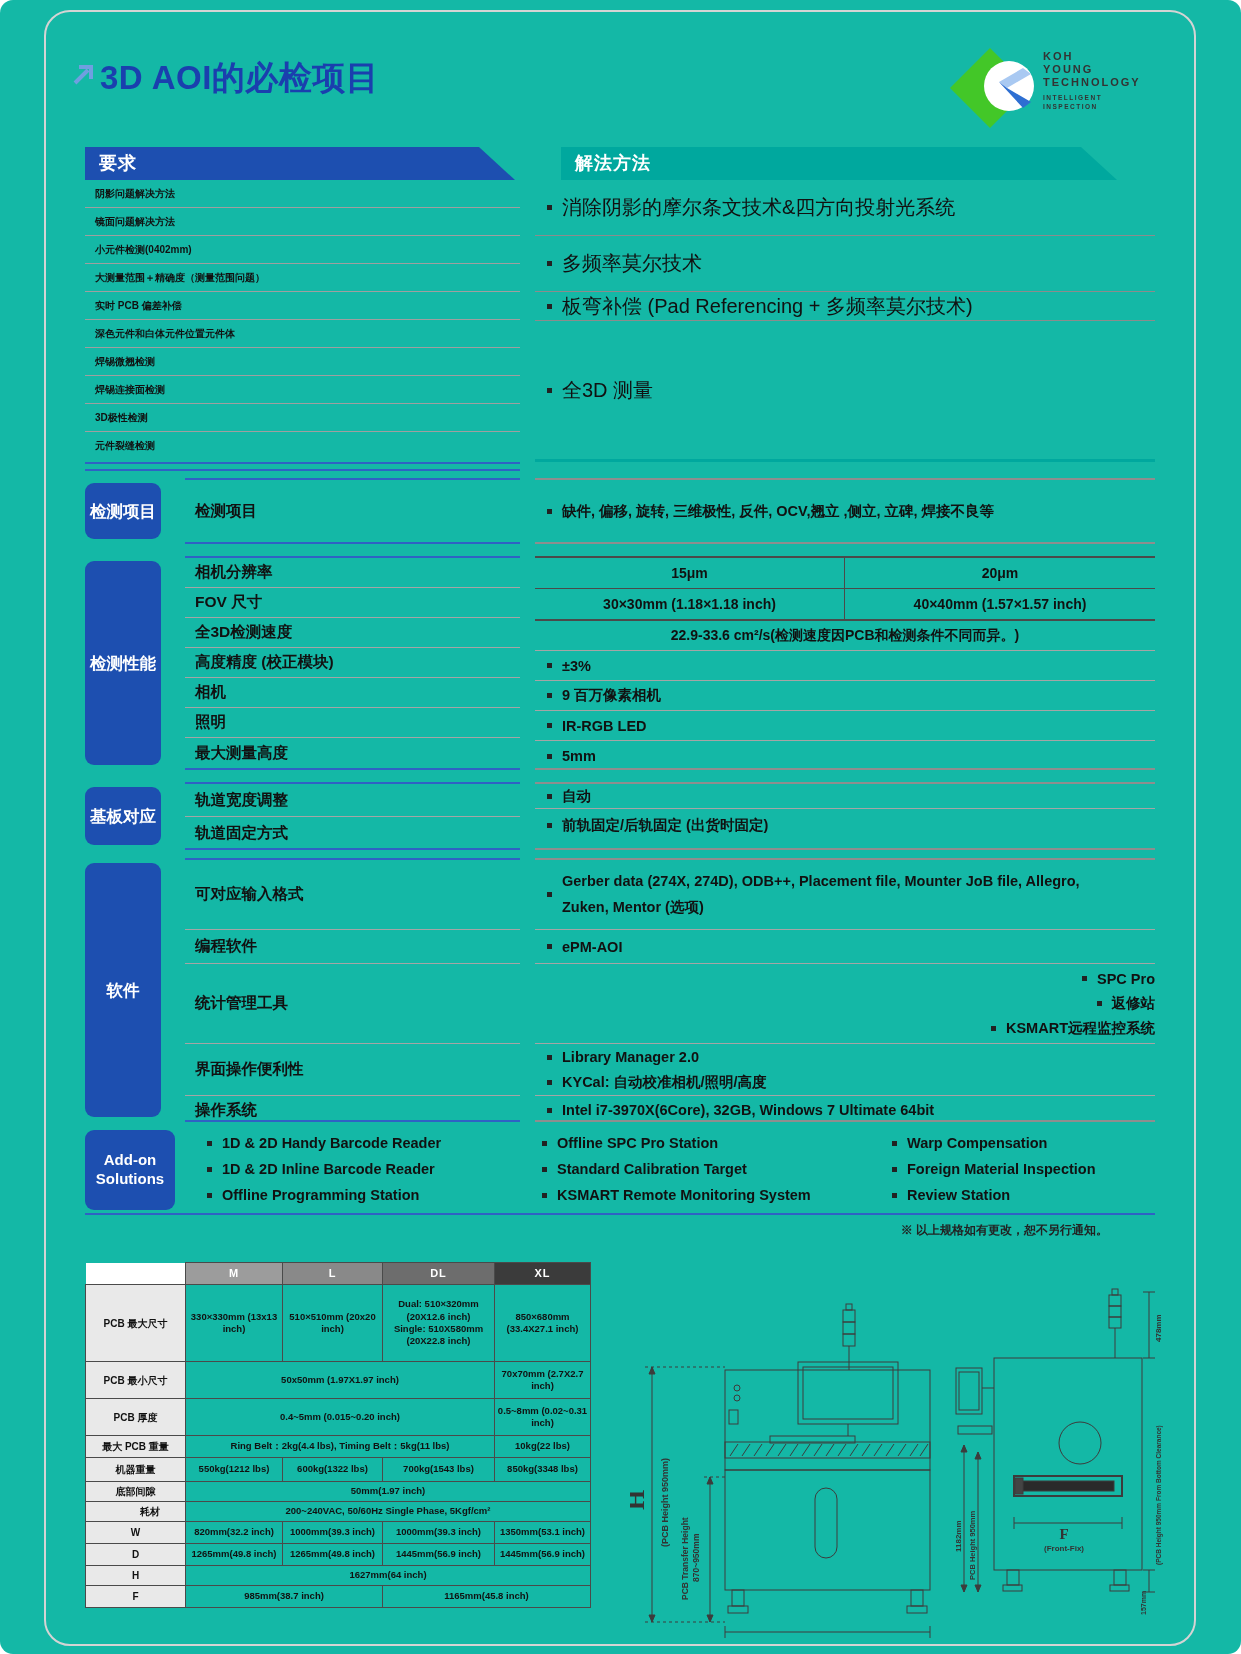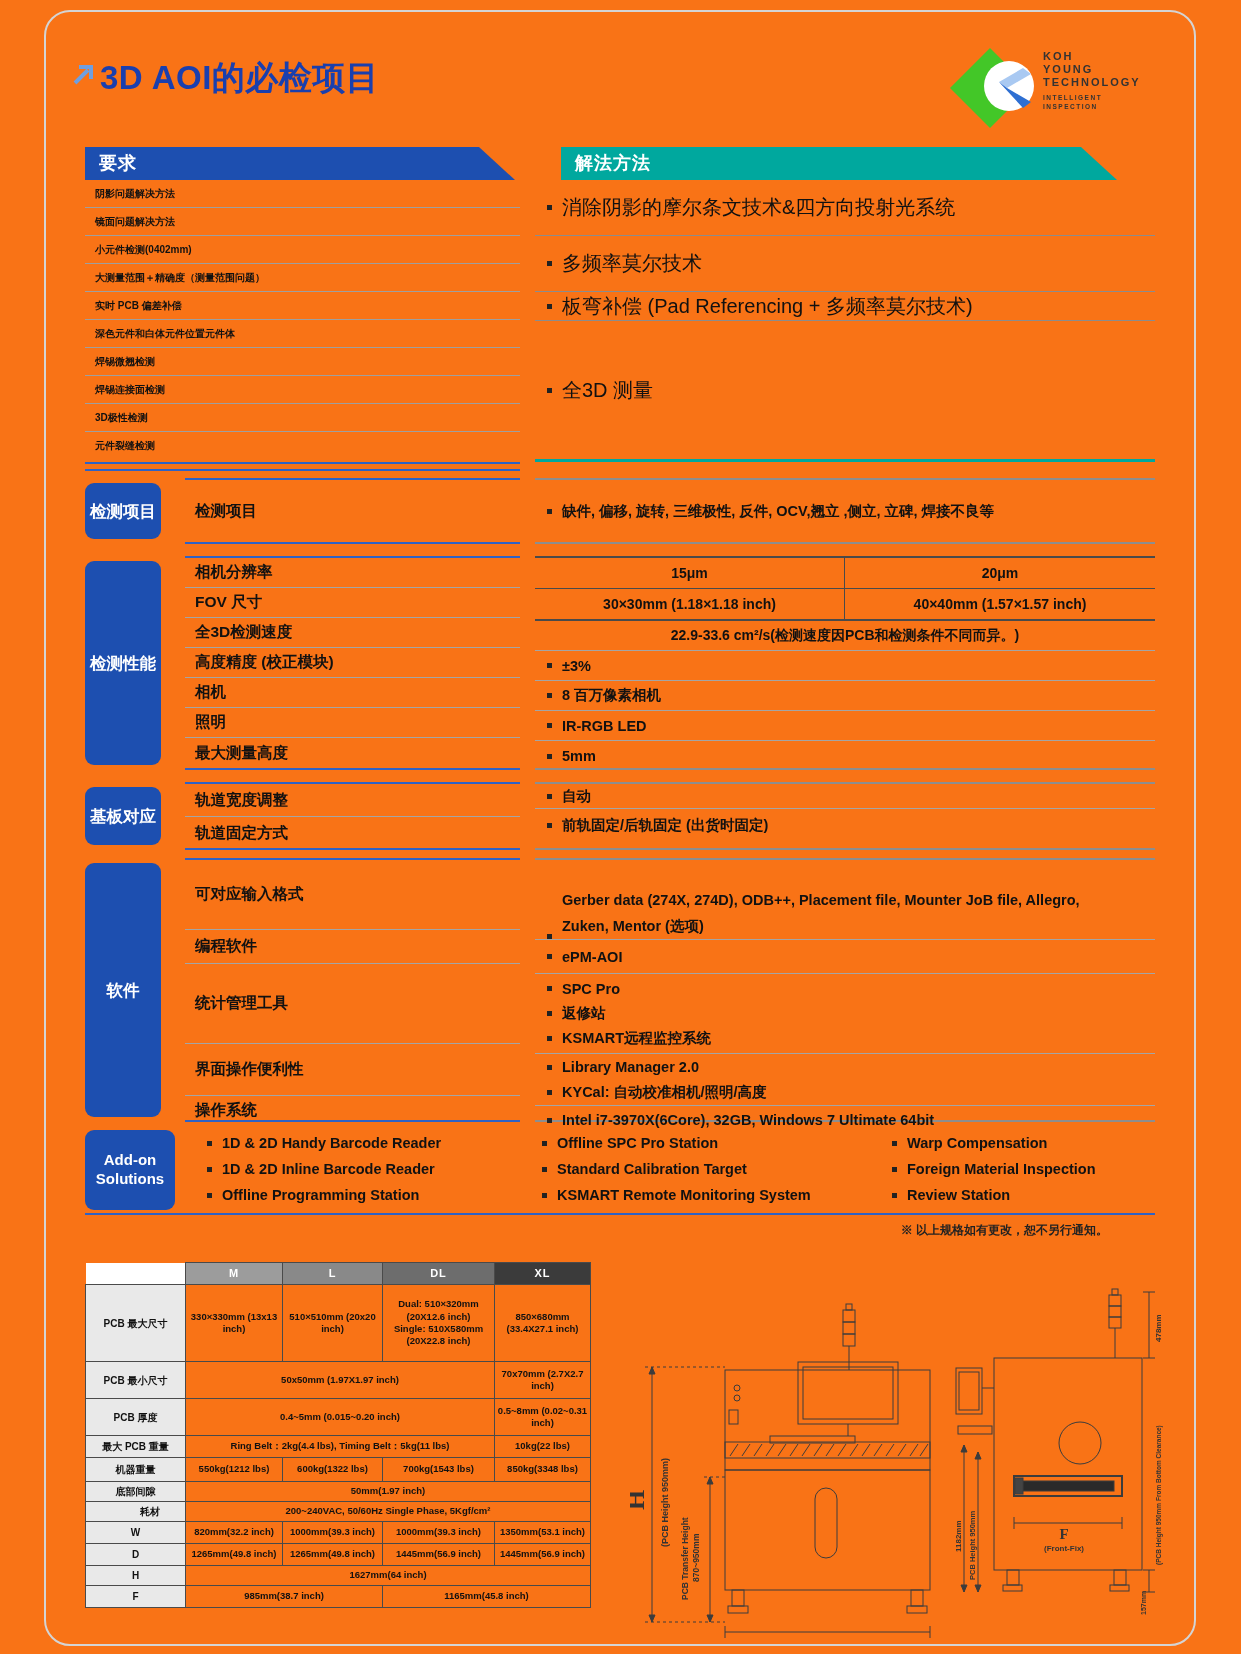--- a/index.html
+++ b/index.html
@@ -1,18 +1,18 @@
 <!DOCTYPE html>
 <html><head>
 <meta charset="utf-8">
 <style>
   html,body{margin:0;padding:0;width:1241px;height:1654px;background:#ffffff;overflow:hidden;
     font-family:"Liberation Sans", sans-serif;color:#111;}
   .abs{position:absolute;}
-  #page{position:relative;width:1241px;height:1654px;background:#f97316;}
+  #page{position:relative;width:1241px;height:1654px;background:#14b8a6;border-radius:13px;}
   #page-frame{position:absolute;left:44px;top:10px;width:1148px;height:1632px;
     border:2px solid #d4d4d4;border-radius:26px;pointer-events:none;}
 
   
   #title{left:100px;top:56px;font-size:33px;font-weight:bold;color:#1a3fae;letter-spacing:.5px;}
   #title-arrow{left:70px;top:62px;}
 
   
   .banner{height:33px;line-height:33px;color:#fff;font-size:18px;font-weight:bold;padding-left:14px;
     box-sizing:border-box;letter-spacing:1px;
@@ -160,21 +160,21 @@
       <div class="perf-two" style="height:30px;border-bottom:1.5px solid #4a4a4a;">
         <div class="pcell left">15μm</div>
         <div class="pcell">20μm</div>
       </div>
       <div class="perf-two" style="height:30px;border-bottom:2px solid #4a4a4a;">
         <div class="pcell left">30×30mm (1.18×1.18 inch)</div>
         <div class="pcell">40×40mm (1.57×1.57 inch)</div>
       </div>
       <div class="val-row perf-merged" style="height:30px;">22.9-33.6 cm²/s(检测速度因PCB和检测条件不同而异。)</div>
       <div class="val-row bullet" style="height:30px;">±3%</div>
-      <div class="val-row bullet" style="height:30px;">8 百万像素相机</div>
+      <div class="val-row bullet" style="height:30px;">9 百万像素相机</div>
       <div class="val-row bullet" style="height:30px;">IR-RGB LED</div>
       <div class="val-row bullet nb" style="height:30px;">5mm</div>
     </div>
   </div>
 
   <div class="section" style="top:782px;height:68px;">
     <div class="sidebox">基板对应</div>
     <div class="lab-col">
       <div class="lab-row" style="height:33px;">轨道宽度调整</div>
       <div class="lab-row" style="height:33px;">轨道固定方式</div>
@@ -188,25 +188,25 @@
   <div class="section" style="top:858px;height:264px;">
     <div class="sidebox">软件</div>
     <div class="lab-col">
       <div class="lab-row" style="height:70px;">可对应输入格式</div>
       <div class="lab-row" style="height:34px;">编程软件</div>
       <div class="lab-row" style="height:80px;">统计管理工具</div>
       <div class="lab-row" style="height:52px;">界面操作便利性</div>
       <div class="lab-row" style="height:28px;">操作系统</div>
     </div>
     <div class="val-col">
-      <div class="val-row bullet" style="height:80px;align-items:flex-end;">
+      <div class="val-row bullet" style="height:70px;">
         <span style="display:block;max-width:560px;line-height:1.75;">Gerber data (274X, 274D), ODB++, Placement file, Mounter JoB file, Allegro, Zuken, Mentor (选项)</span>
       </div>
       <div class="val-row bullet" style="height:34px;">ePM-AOI</div>
-      <div class="val-row val-stack" style="height:80px;">
+      <div class="val-row val-stack" style="height:80px;align-items:flex-end;">
         <div class="b-line bullet">SPC Pro</div>
         <div class="b-line bullet">返修站</div>
         <div class="b-line bullet">KSMART远程监控系统</div>
       </div>
       <div class="val-row val-stack" style="height:52px;">
         <div class="b-line bullet">Library Manager 2.0</div>
         <div class="b-line bullet">KYCal: 自动校准相机/照明/高度</div>
       </div>
       <div class="val-row bullet nb" style="height:28px;">Intel i7-3970X(6Core), 32GB, Windows 7 Ultimate 64bit</div>
     </div>

